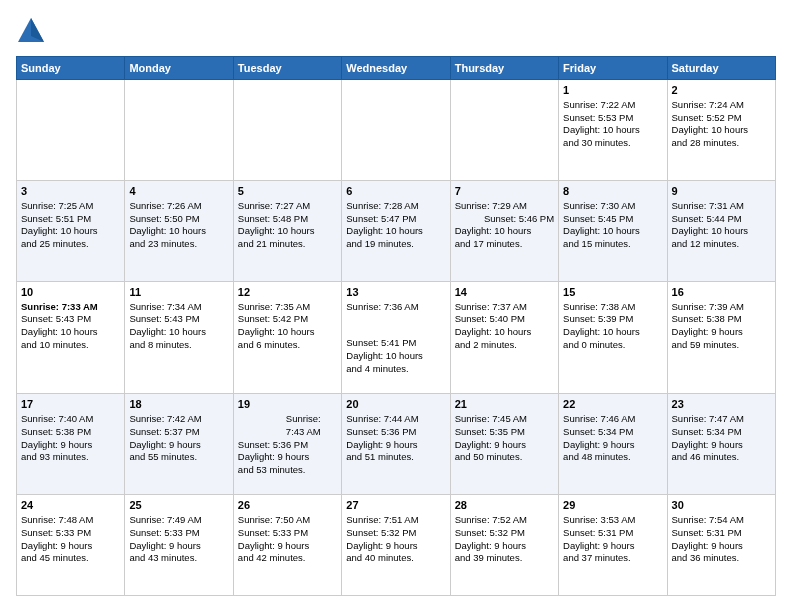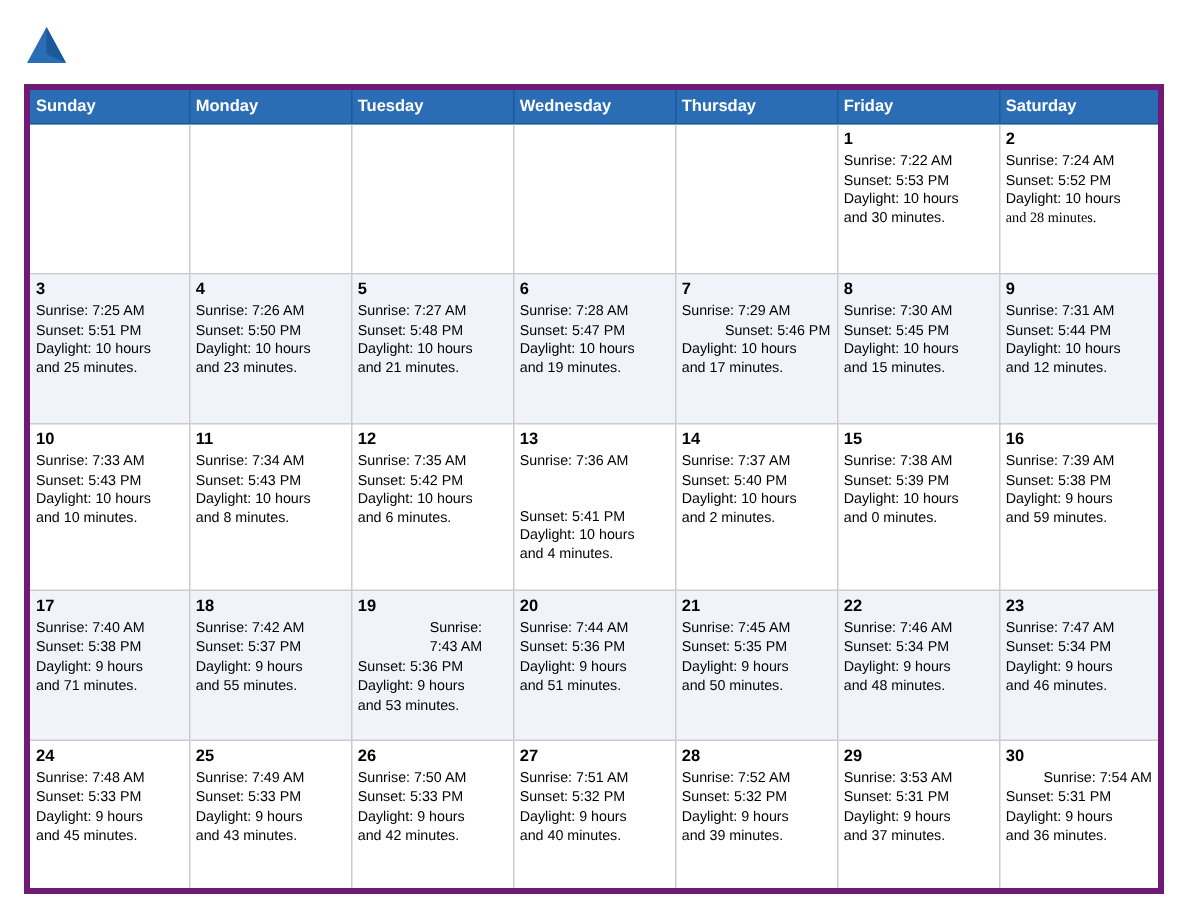--- a/index.html
+++ b/index.html
@@ -49,21 +49,21 @@
       font-weight: bold;
       color: #222;
     }
     .title-block h2 {
       font-size: 14px;
       font-weight: normal;
       color: #555;
     }
     .calendar {
       flex: 1;
-      border: 4px solid #701a75;
+      border: 1px solid #701a75;
       border-collapse: collapse;
       width: 100%;
       table-layout: fixed;
     }
     .calendar thead tr th {
       background: #2a6db5;
       color: #fff;
       font-size: 11px;
       padding: 5px 4px;
       text-align: left;
@@ -138,21 +138,21 @@
             <span style="display: block;">Sunrise: 7:22 AM</span>
             <span style="display: block;">Sunset: 5:53 PM</span>
             <span style="display: block;">Daylight: 10 hours</span>
             <span style="display: block;">and 30 minutes.</span>
           </td>
           <td>
             <span class="day-num">2</span>
             <span style="display: block;">Sunrise: 7:24 AM</span>
             <span style="display: block;">Sunset: 5:52 PM</span>
             <span style="display: block;">Daylight: 10 hours</span>
-            <span style="display: block; font-family: Liberation Serif, serif;">and 28 minutes.</span>
+            <span style="display: block;">and 28 minutes.</span>
           </td>
         </tr>
         <tr>
           <td>
             <span class="day-num">3</span>
             <span style="display: block;">Sunrise: 7:25 AM</span>
             <span style="display: block;">Sunset: 5:51 PM</span>
             <span style="display: block;">Daylight: 10 hours</span>
             <span style="display: block;">and 25 minutes.</span>
           </td>
@@ -195,21 +195,21 @@
             <span class="day-num">9</span>
             <span style="display: block;">Sunrise: 7:31 AM</span>
             <span style="display: block;">Sunset: 5:44 PM</span>
             <span style="display: block;">Daylight: 10 hours</span>
             <span style="display: block;">and 12 minutes.</span>
           </td>
         </tr>
         <tr>
           <td>
             <span class="day-num">10</span>
-            <span style="display: block;">Sunrise: 7:33 AM</span>
+            <span style="display: block; font-weight: bold;">Sunrise: 7:33 AM</span>
             <span style="display: block;">Sunset: 5:43 PM</span>
             <span style="display: block;">Daylight: 10 hours</span>
             <span style="display: block;">and 10 minutes.</span>
           </td>
           <td>
             <span class="day-num">11</span>
             <span style="display: block;">Sunrise: 7:34 AM</span>
             <span style="display: block;">Sunset: 5:43 PM</span>
             <span style="display: block;">Daylight: 10 hours</span>
             <span style="display: block;">and 8 minutes.</span>
@@ -249,21 +249,21 @@
             <span style="display: block;">Daylight: 9 hours</span>
             <span style="display: block;">and 59 minutes.</span>
           </td>
         </tr>
         <tr>
           <td>
             <span class="day-num">17</span>
             <span style="display: block;">Sunrise: 7:40 AM</span>
             <span style="display: block;">Sunset: 5:38 PM</span>
             <span style="display: block;">Daylight: 9 hours</span>
-            <span style="display: block;">and 71 minutes.</span>
+            <span style="display: block;">and 93 minutes.</span>
           </td>
           <td>
             <span class="day-num">18</span>
             <span style="display: block;">Sunrise: 7:42 AM</span>
             <span style="display: block;">Sunset: 5:37 PM</span>
             <span style="display: block;">Daylight: 9 hours</span>
             <span style="display: block;">and 55 minutes.</span>
           </td>
           <td>
             <span class="day-num">19</span>
@@ -339,21 +339,21 @@
           </td>
           <td>
             <span class="day-num">29</span>
             <span style="display: block;">Sunrise: 3:53 AM</span>
             <span style="display: block;">Sunset: 5:31 PM</span>
             <span style="display: block;">Daylight: 9 hours</span>
             <span style="display: block;">and 37 minutes.</span>
           </td>
           <td>
             <span class="day-num">30</span>
-            <span style="display: block; text-align: right;">Sunrise: 7:54 AM</span>
+            <span style="display: block;">Sunrise: 7:54 AM</span>
             <span style="display: block;">Sunset: 5:31 PM</span>
             <span style="display: block;">Daylight: 9 hours</span>
             <span style="display: block;">and 36 minutes.</span>
           </td>
         </tr>
       </tbody>
   </table>
 </div>
 
 </body></html>

